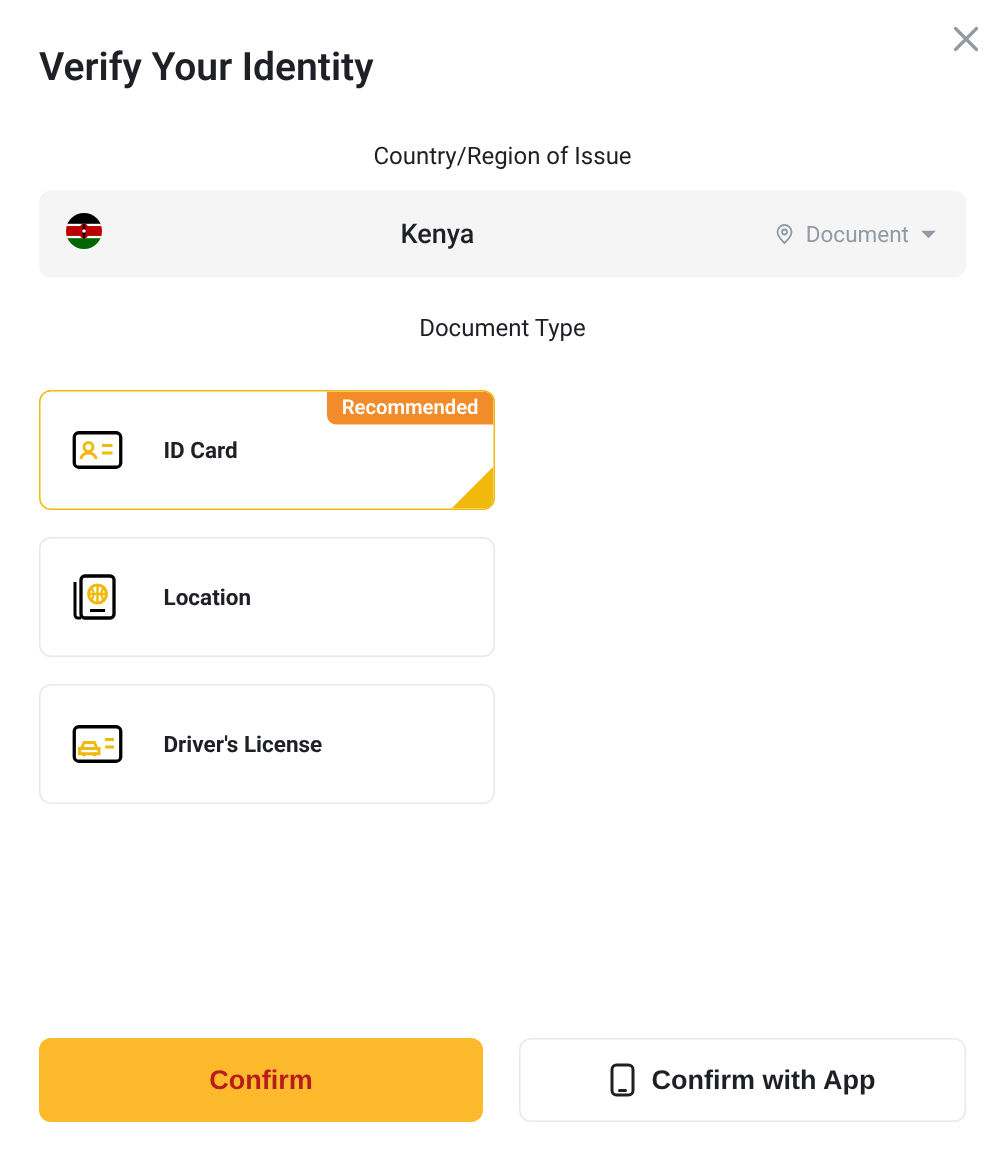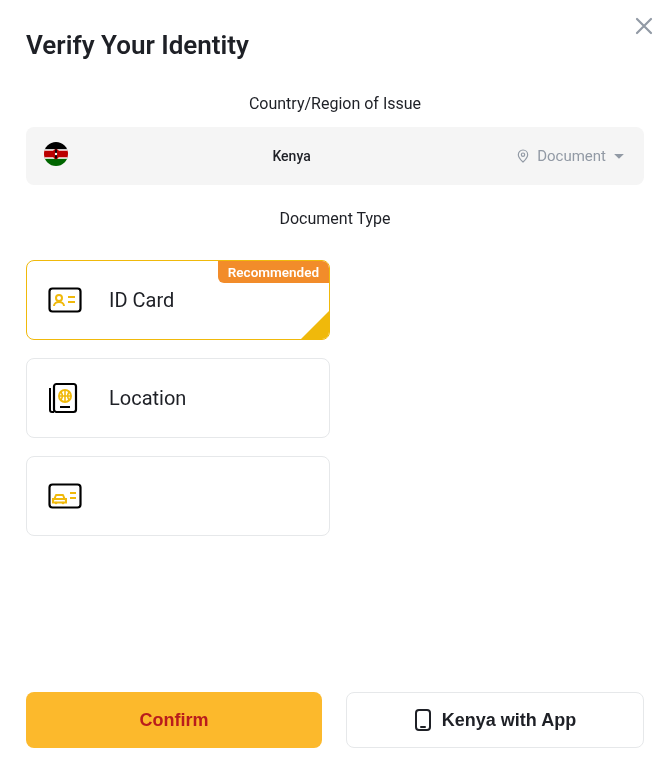--- a/index.html
+++ b/index.html
@@ -3,26 +3,26 @@
 <meta charset="utf-8">
 <style>
   * { box-sizing: border-box; margin: 0; padding: 0; }
   html, body { width: 670px; height: 776px; font-family: -apple-system, BlinkMacSystemFont, "Segoe UI", Roboto, Arial, sans-serif; background: #fff; color: #1e2026; overflow: hidden; }
   .modal { position: relative; width: 670px; height: 776px; display: flex; flex-direction: column; }
   .close { position: absolute; top: 12px; right: 12px; width: 28px; height: 28px; display: flex; align-items: center; justify-content: center; cursor: pointer; color: #929aa5; }
   .title { font-size: 26px; font-weight: 600; padding: 30px 26px 10px 26px; }
   .scrollarea { flex: 1 1 auto; overflow: auto; padding: 0 26px 10px 26px; position: relative; text-align: center; }
   .section-label { font-size: 16px; color: #1e2026; margin-top: 24px; margin-bottom: 14px; }
   .country-picker { background: #f5f5f5; border-radius: 8px; height: 58px; display: flex; align-items: center; padding: 0 18px; gap: 14px; cursor: pointer; }
-  .country-name { font-size: 14px; font-weight: 500; flex: 1; }
+  .country-name { font-size: 18px; font-weight: 500; flex: 1; }
   .location-label { color: #929aa5; font-size: 15px; display: flex; align-items: center; gap: 6px; }
   .doc-list { display: flex; flex-direction: column; gap: 18px; margin-top: 32px; }
   .doc-card { position: relative; width: 304px; height: 80px; border: 1px solid #e6e8ea; border-radius: 8px; display: flex; align-items: center; padding: 0 20px; gap: 26px; cursor: pointer; overflow: hidden; }
   .doc-card.selected { border: 1.5px solid #f0b90b; }
-  .doc-label { font-size: 20px; font-weight: 400; }
+  .doc-label { font-size: 15px; font-weight: 700; }
   .badge { position: absolute; top: 0; right: 0; background: #f28c2a; color: #fff; font-size: 13.5px; font-weight: 600; padding: 3px 10px; border-bottom-left-radius: 6px; }
   .corner { position: absolute; bottom: 0; right: 0; width: 0; height: 0; border-left: 28px solid transparent; border-bottom: 28px solid #f0b90b; }
   .icon-box { width: 36px; display: flex; align-items: center; justify-content: center; }
   .footer { display: flex; gap: 24px; padding: 22px 26px 28px 26px; }
   .btn { flex: 1; height: 56px; border-radius: 8px; font-size: 18px; font-weight: 600; display: flex; align-items: center; justify-content: center; gap: 10px; cursor: pointer; border: none; }
   .btn-primary { background: #fcb92c; color: #b91c1c; }
   .btn-secondary { background: #fff; border: 1px solid #e6e8ea; color: #1e2026; }
   
   .scrollarea::-webkit-scrollbar { width: 16px; height: 16px; }
   .scrollarea::-webkit-scrollbar-thumb { background: #c1c1c1; }
@@ -118,34 +118,35 @@
           <svg width="34" height="26" viewBox="0 0 34 26" fill="none">
             <rect x="1.5" y="1.5" width="31" height="23" rx="3" stroke="#000" stroke-width="2.2"></rect>
             <path d="M6 17 l2-5 h7 l2 5" stroke="#f0b90b" stroke-width="2" fill="none" stroke-linejoin="round"></path>
             <rect x="5" y="16" width="13" height="3.5" stroke="#f0b90b" stroke-width="2" fill="none"></rect>
             <circle cx="8" cy="20" r="1.3" fill="#f0b90b"></circle>
             <circle cx="15" cy="20" r="1.3" fill="#f0b90b"></circle>
             <line x1="22" y1="10" x2="28" y2="10" stroke="#f0b90b" stroke-width="2"></line>
             <line x1="22" y1="15" x2="28" y2="15" stroke="#f0b90b" stroke-width="2"></line>
           </svg>
         </span>
+        <span class="doc-label">Driver's License</span>
       </div>
 
 
     </div>
 
 
   </div>
 
   <div class="footer">
     <button class="btn btn-primary">
       <span>Confirm</span>
     </button>
     <button class="btn btn-secondary">
       <svg width="18" height="24" viewBox="0 0 18 24" fill="none">
           <rect x="2" y="2" width="14" height="20" rx="3" stroke="#1e2026" stroke-width="2"></rect>
           <line x1="7" y1="19" x2="11" y2="19" stroke="#1e2026" stroke-width="2" stroke-linecap="round"></line>
         </svg>
-      <span>Kenya with App</span>
+      <span>Confirm with App</span>
     </button>
   </div>
 
 </div>
 
 </body></html>

